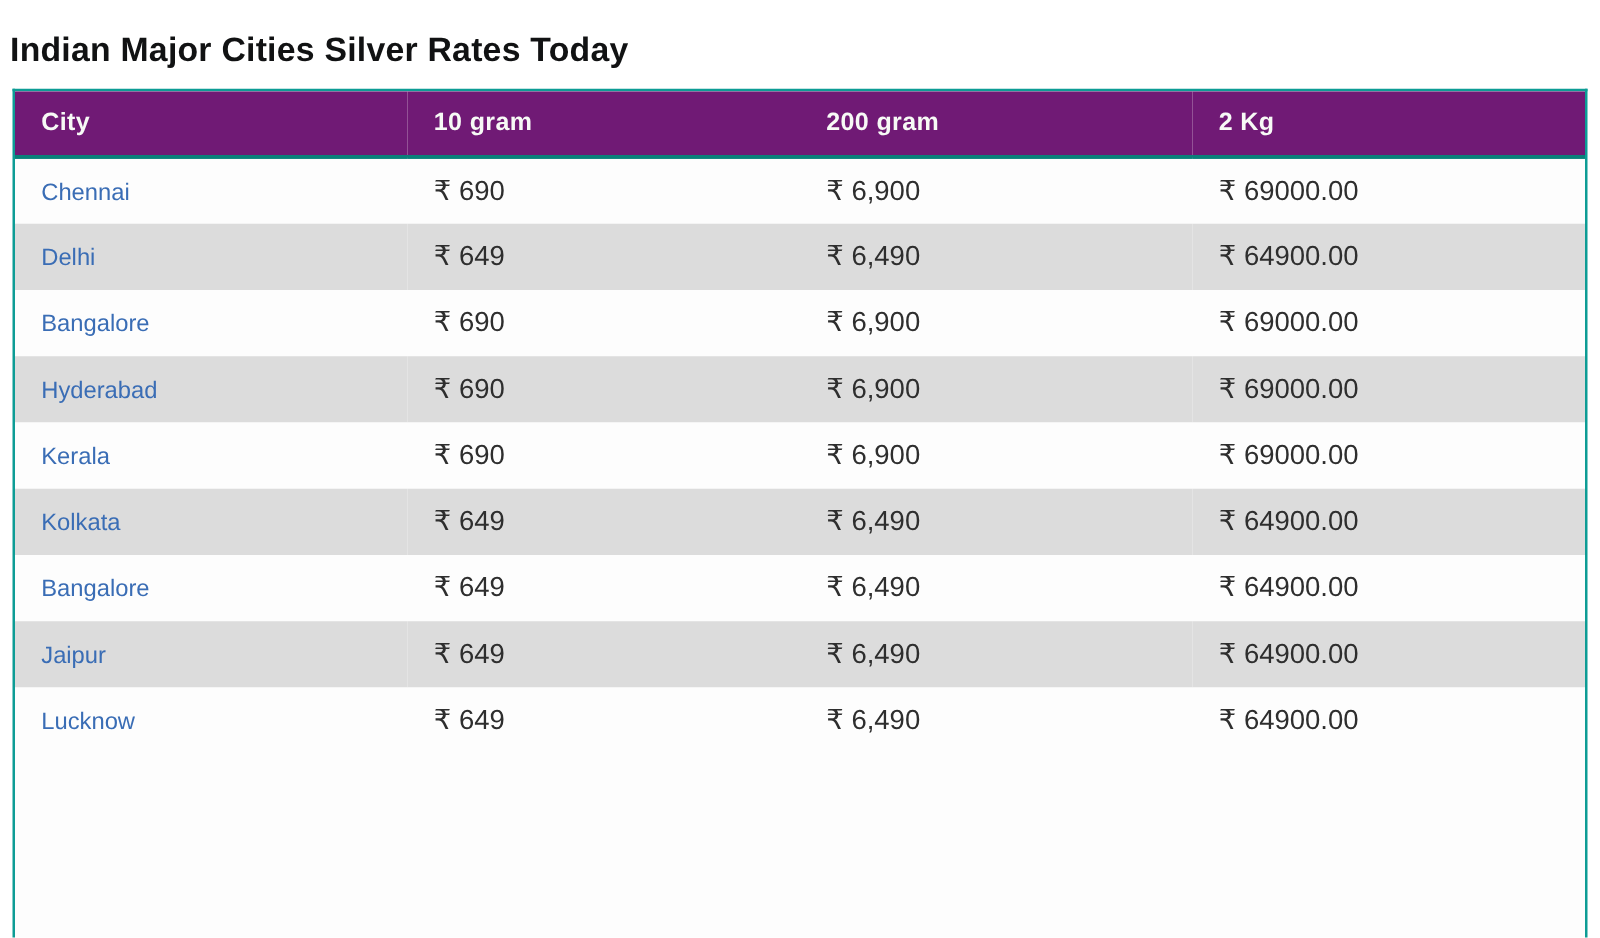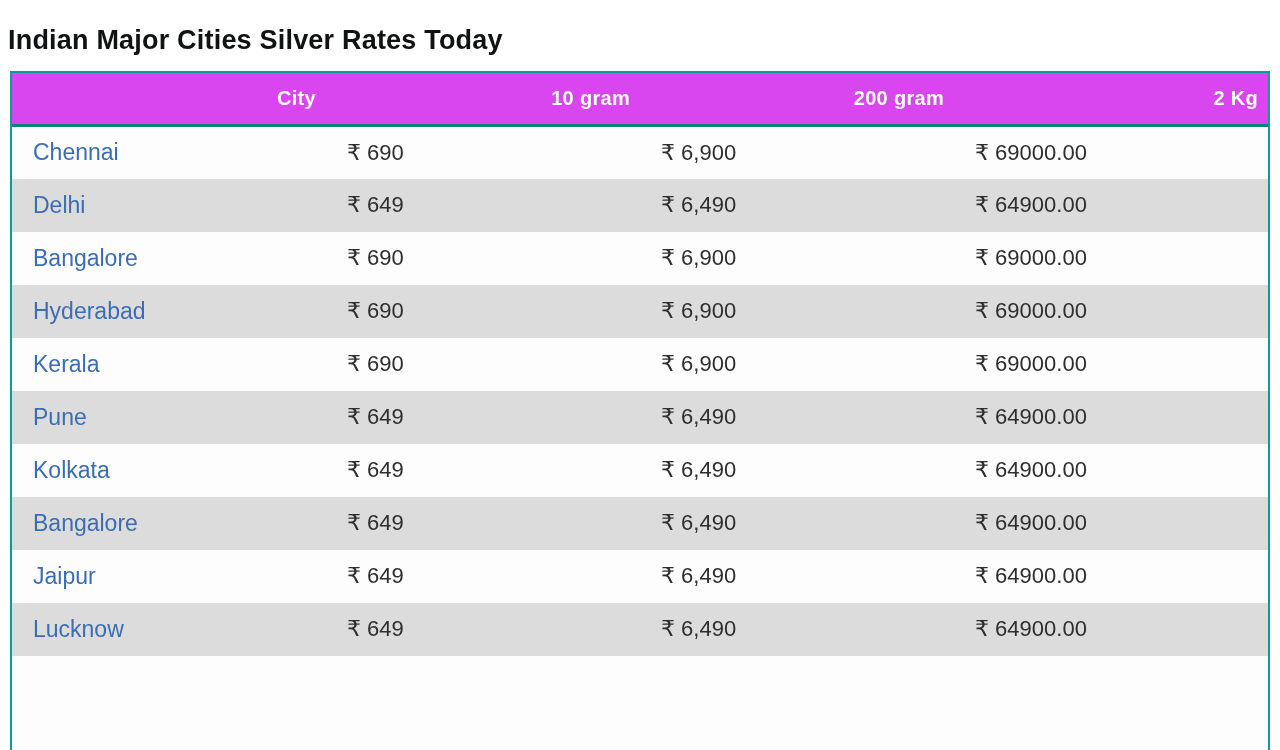--- a/index.html
+++ b/index.html
@@ -36,43 +36,43 @@
     border-top: 2px solid #0d9c95;
     background: #fdfdfd;
     overflow: hidden;
   }
   table.rates {
     width: 100%;
     border-collapse: collapse;
     table-layout: fixed;
   }
   table.rates th {
-    background: #d946ef;
+    background: #701a75;
     border-bottom: 3px solid #0a807a;
     color: #f7faf6;
     font-size: 20px;
     font-weight: 700;
-    text-align: right;
+    text-align: left;
     padding: 14px 10px 14px 21px;
     height: 52px;
     letter-spacing: 0.3px;
   }
   table.rates td {
     padding: 12px 10px 12px 21px;
     height: 53px;
     font-size: 22px;
     color: #2e2e2e;
     vertical-align: middle;
   }
   table.rates tbody tr:nth-child(odd)  { background: #fdfdfd; }
   table.rates tbody tr:nth-child(even) { background: #dcdcdc; }
   a.city-link {
     color: #3a6db5;
     text-decoration: none;
-    font-size: 23px;
+    font-size: 19px;
     cursor: pointer;
   }
   .partial-row {
     position: absolute;
     left: 10px;
     right: 10px;
     top: 745px;
     height: 5px;
     background: #ededed;
   }
@@ -143,28 +143,20 @@
 
       <tr>
         <td>
           <a class="city-link">Kerala</a>
         </td>
         <td>₹ 690</td>
         <td>₹ 6,900</td>
         <td>₹ 69000.00</td>
       </tr>
 
-      <tr>
-        <td>
-          <a class="city-link">Pune</a>
-        </td>
-        <td>₹ 649</td>
-        <td>₹ 6,490</td>
-        <td>₹ 64900.00</td>
-      </tr>
 
       <tr>
         <td>
           <a class="city-link">Kolkata</a>
         </td>
         <td>₹ 649</td>
         <td>₹ 6,490</td>
         <td>₹ 64900.00</td>
       </tr>
 

